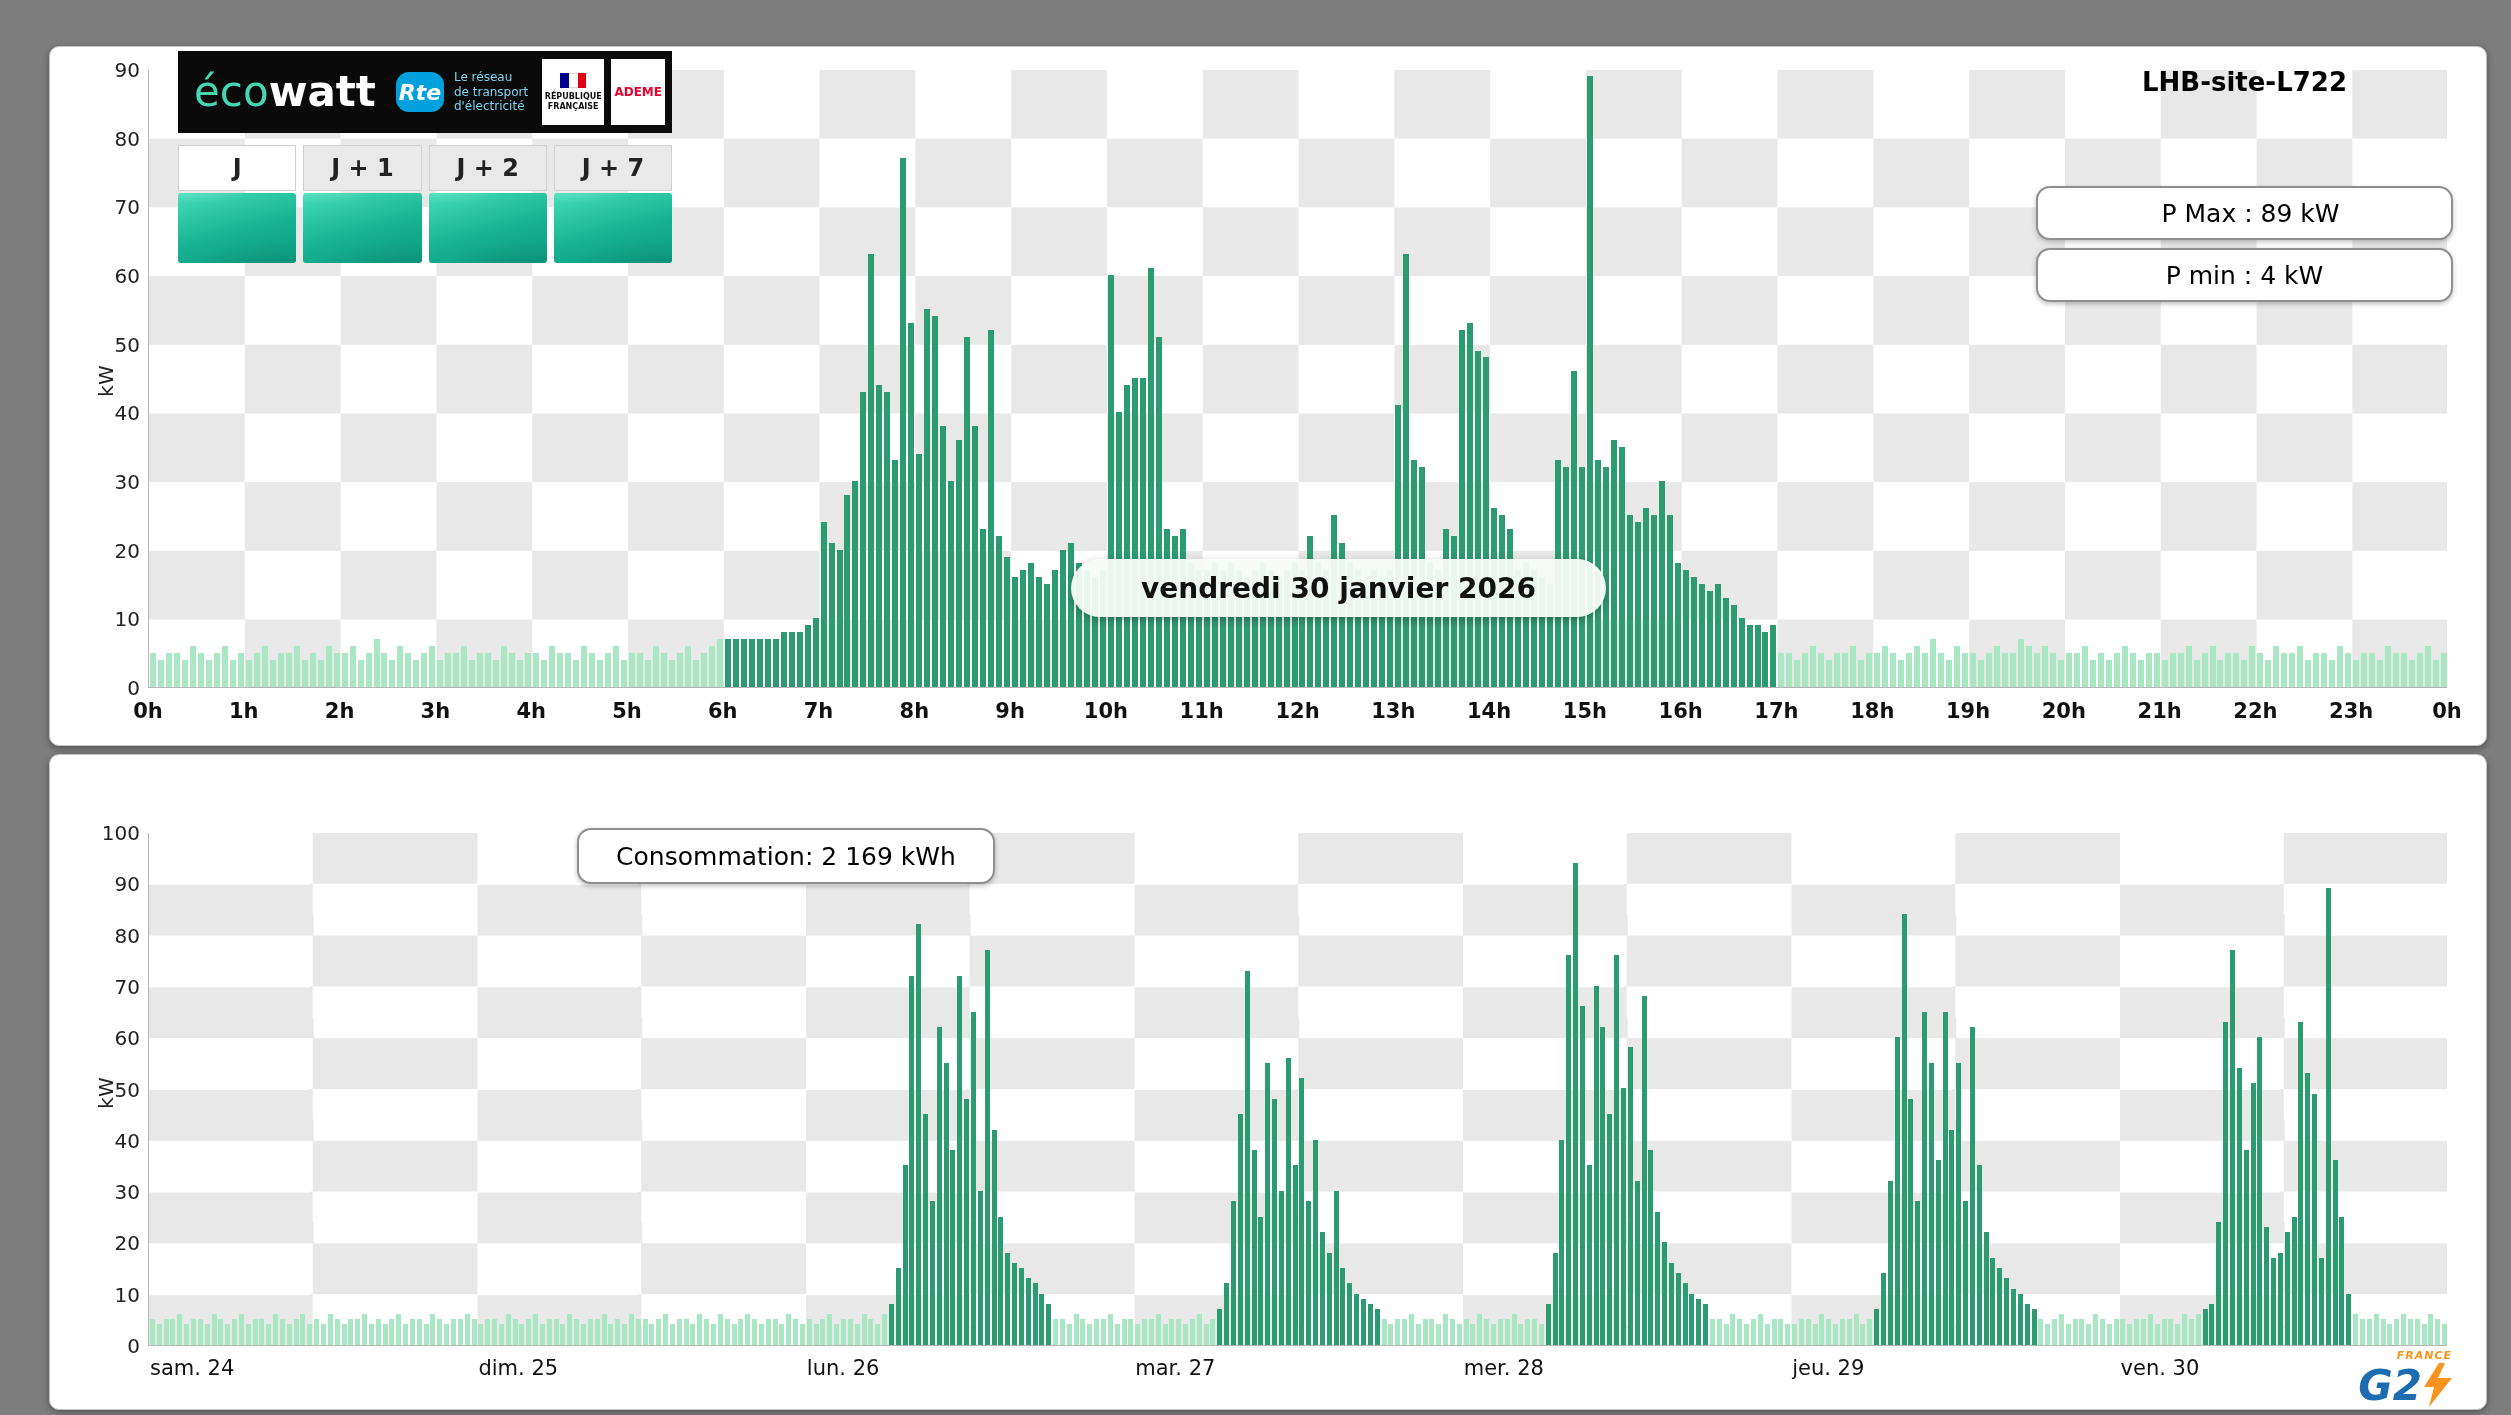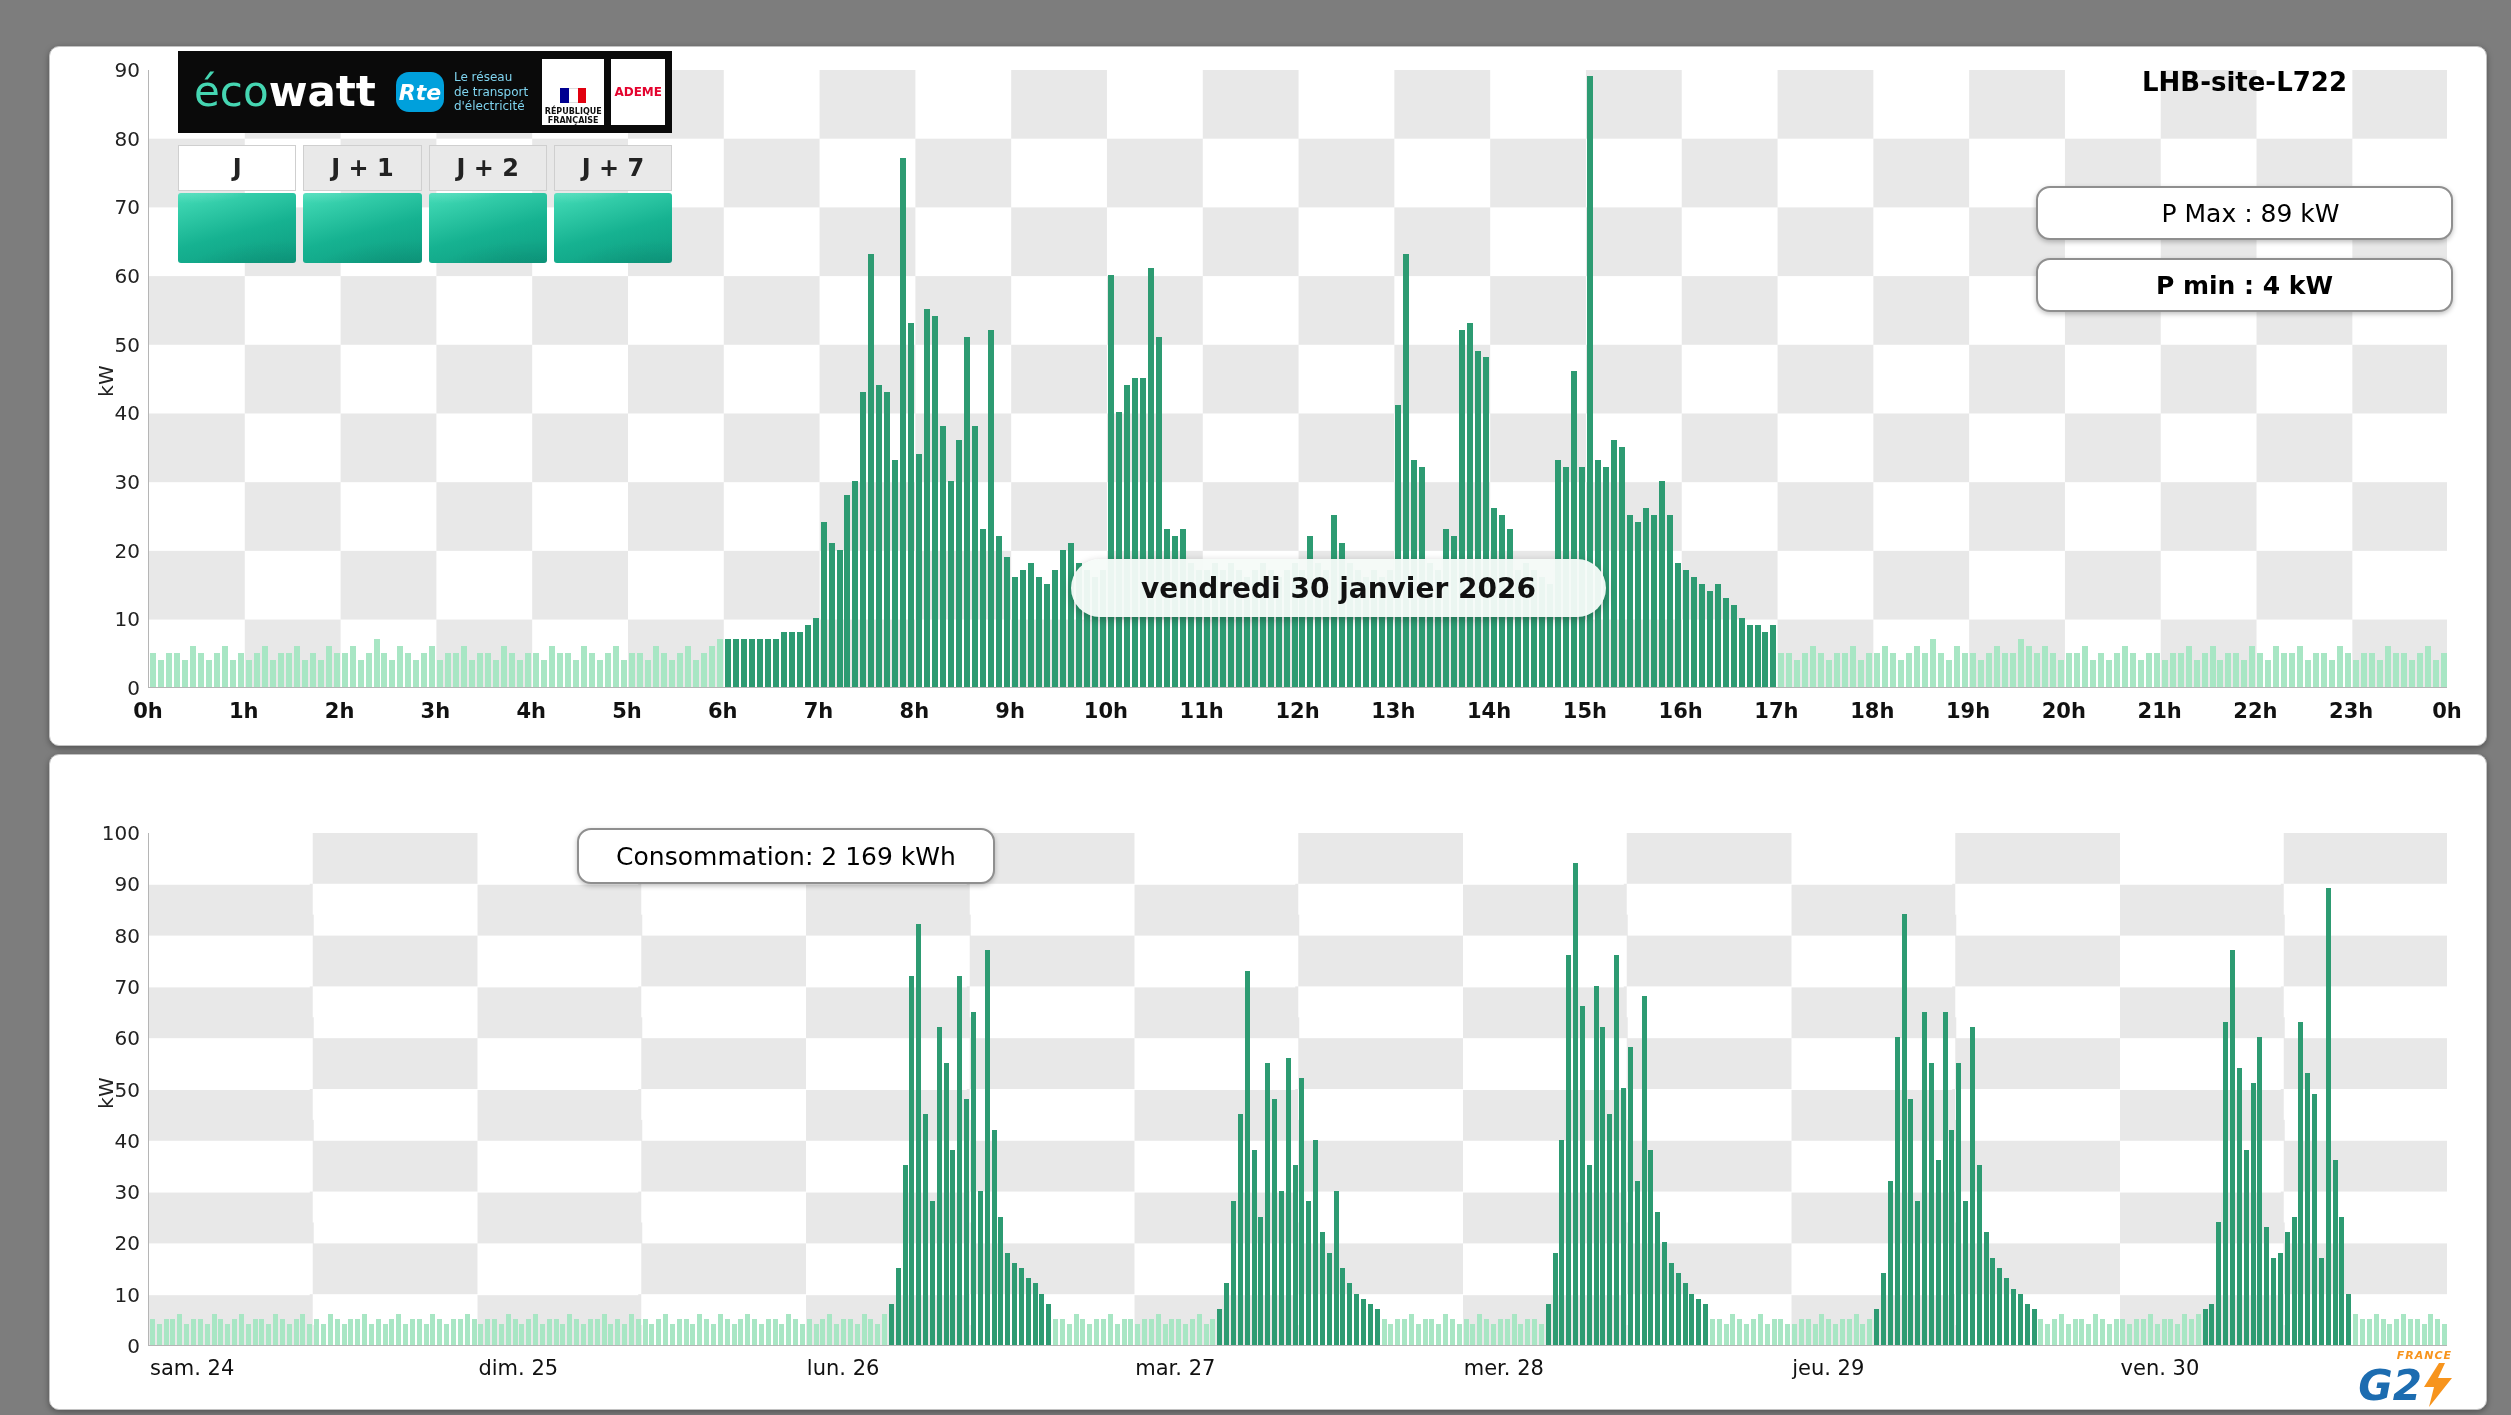--- a/index.html
+++ b/index.html
@@ -57,21 +57,21 @@
   .brand .eco { color: #45d6b2; font-weight: 400; }
   .brand .watt { color: #ffffff; font-weight: 800; }
   .rte-badge {
     margin-left: 20px; width: 48px; height: 40px; background: #00a0dc; border-radius: 13px;
     color: #fff; font-style: italic; font-weight: bold; font-size: 22px;
     display: flex; align-items: center; justify-content: center; flex: none;
   }
   .rte-tagline { margin-left: 10px; font-size: 12px; line-height: 1.2; color: #7fd4ef; white-space: nowrap; }
   .gov-box {
     margin-left: 14px; width: 62px; height: 66px; background: #fff; flex: none;
-    display: flex; flex-direction: column; align-items: center; justify-content: flex-end; gap: 4px;
+    display: flex; flex-direction: column; align-items: center; justify-content: center; gap: 4px;
   }
   .gov-flag { width: 26px; height: 15px; display: flex; }
   .gov-flag i { flex: 1; }
   .gov-flag i:nth-child(1){ background:#000091; } .gov-flag i:nth-child(2){ background:#fff; border-top:1px solid #ddd; border-bottom:1px solid #ddd;} .gov-flag i:nth-child(3){ background:#e1000f; }
   .gov-text { font-size: 8px; font-weight: bold; color: #111; text-align: center; line-height: 1.15; }
   .ademe-box { margin-left: 7px; width: 54px; height: 66px; background: #fff; flex: none; display: flex; align-items: center; justify-content: center; }
   .ademe-text { color: #e4032e; font-weight: bold; font-size: 12px; }
 
   
   .tabs { position: absolute; left: 128px; top: 98px; width: 494px; height: 118px; display: flex; gap: 7px; z-index: 6; }
@@ -93,21 +93,21 @@
   .site-title { position: absolute; left: 1986px; top: 20px; width: 417px; text-align: center; font-size: 26px; font-weight: bold; color: #000; z-index: 6; }
 
   .stat-box {
     position: absolute; background: #fff; border: 2px solid #8f8f8f; border-radius: 14px;
     box-shadow: 0 2px 5px rgba(0,0,0,0.25);
     display: flex; align-items: center; justify-content: center;
     font-size: 25px; color: #000; z-index: 6; white-space: nowrap;
   }
   #stat-t1 { left: 1986px; top: 68px;  width: 417px; height: 54px; }
   #stat-t2 { left: 1986px; top: 139px; width: 417px; height: 54px; padding-left: 12px; }
-  #stat-t3 { left: 1986px; top: 211px; width: 417px; height: 54px; font-weight: bold; }
+  #stat-t3 { left: 1986px; top: 201px; width: 417px; height: 54px; }
   #stat-b1 { left: 527px;  top: 73px;  width: 418px; height: 56px; }
   #stat-b2 { left: 1073px; top: 73px;  width: 421px; height: 56px; }
   #stat-b3 { left: 1596px; top: 73px;  width: 418px; height: 56px; }
 
   .date-pill {
     position: absolute; left: 1021px; top: 512px; width: 535px; height: 58px;
     background: rgba(245,251,248,0.95); border-radius: 29px;
     box-shadow: 0 3px 8px rgba(0,0,0,0.28);
     display: flex; align-items: center; justify-content: center;
     font-size: 28px; font-weight: bold; color: #111; z-index: 5;

